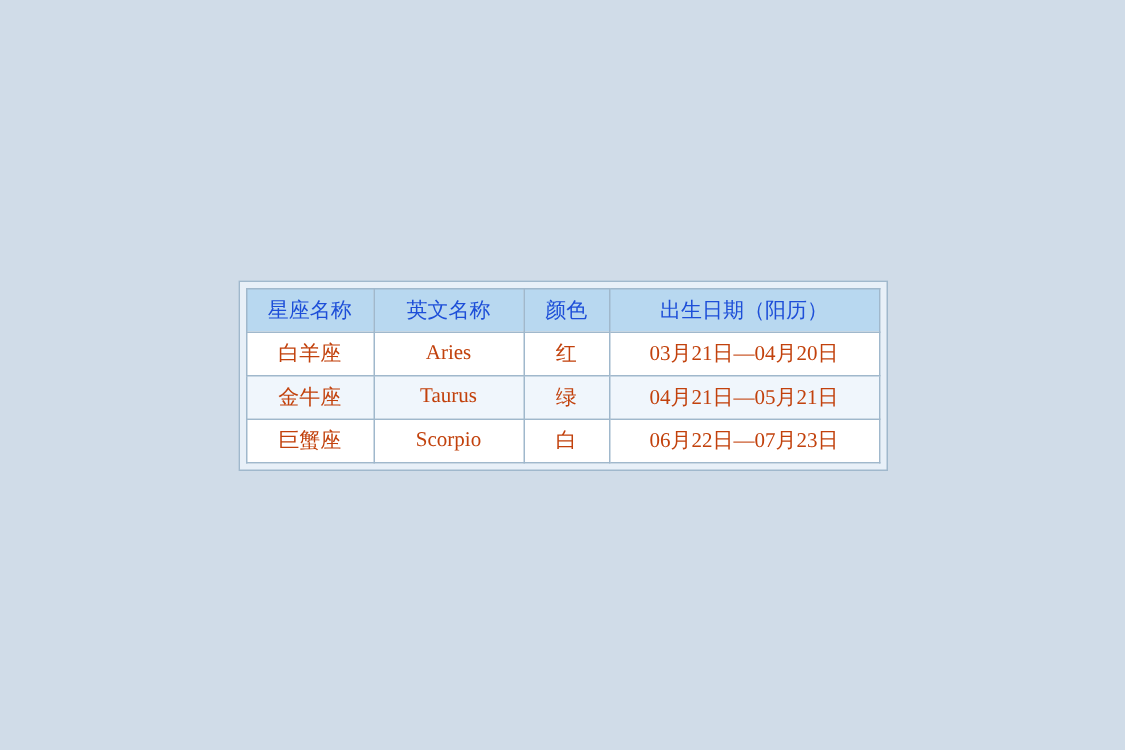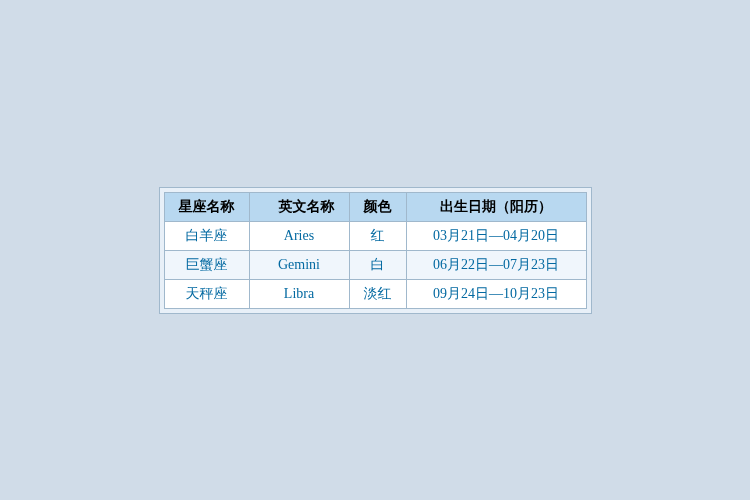--- a/index.html
+++ b/index.html
@@ -20,35 +20,35 @@
     }
     table {
       border-collapse: collapse;
       background-color: #ffffff;
     }
     th, td {
       border: 1px solid #a0b8cc;
       padding: 5px 14px;
       text-align: center;
       white-space: nowrap;
-      color: #0369a1;
+      color: #c2410c;
     }
     thead th {
       background-color: #b8d8f0;
-      color: #000000;
-      font-weight: bold;
+      color: #1d4ed8;
+      font-weight: normal;
     }
     tbody tr:nth-child(odd) {
       background-color: #ffffff;
     }
     tbody tr:nth-child(even) {
       background-color: #f0f6fc;
     }
     .col-chinese { min-width: 70px; }
-    .col-english { min-width: 100px; text-align: right; }
+    .col-english { min-width: 100px; }
     .col-color   { min-width: 50px; }
     .col-date    { min-width: 180px; }
   </style>
 </head>
 <body>
 
 <div class="table-container">
   <table>
     <thead>
       <tr>
@@ -59,26 +59,26 @@
       </tr>
     </thead>
     <tbody id="table-body">
     <tr>
           <td>白羊座</td>
           <td>Aries</td>
           <td>红</td>
           <td>03月21日—04月20日</td>
         </tr>
         <tr>
+          <td>金牛座</td>
+          <td>Taurus</td>
+          <td>绿</td>
+          <td>04月21日—05月21日</td>
+        </tr>
+        <tr>
           <td>巨蟹座</td>
-          <td>Gemini</td>
+          <td>Scorpio</td>
           <td>白</td>
           <td>06月22日—07月23日</td>
-        </tr>
-        <tr>
-          <td>天秤座</td>
-          <td>Libra</td>
-          <td>淡红</td>
-          <td>09月24日—10月23日</td>
         </tr>
       </tbody>
   </table>
 </div>
 
 </body></html>

